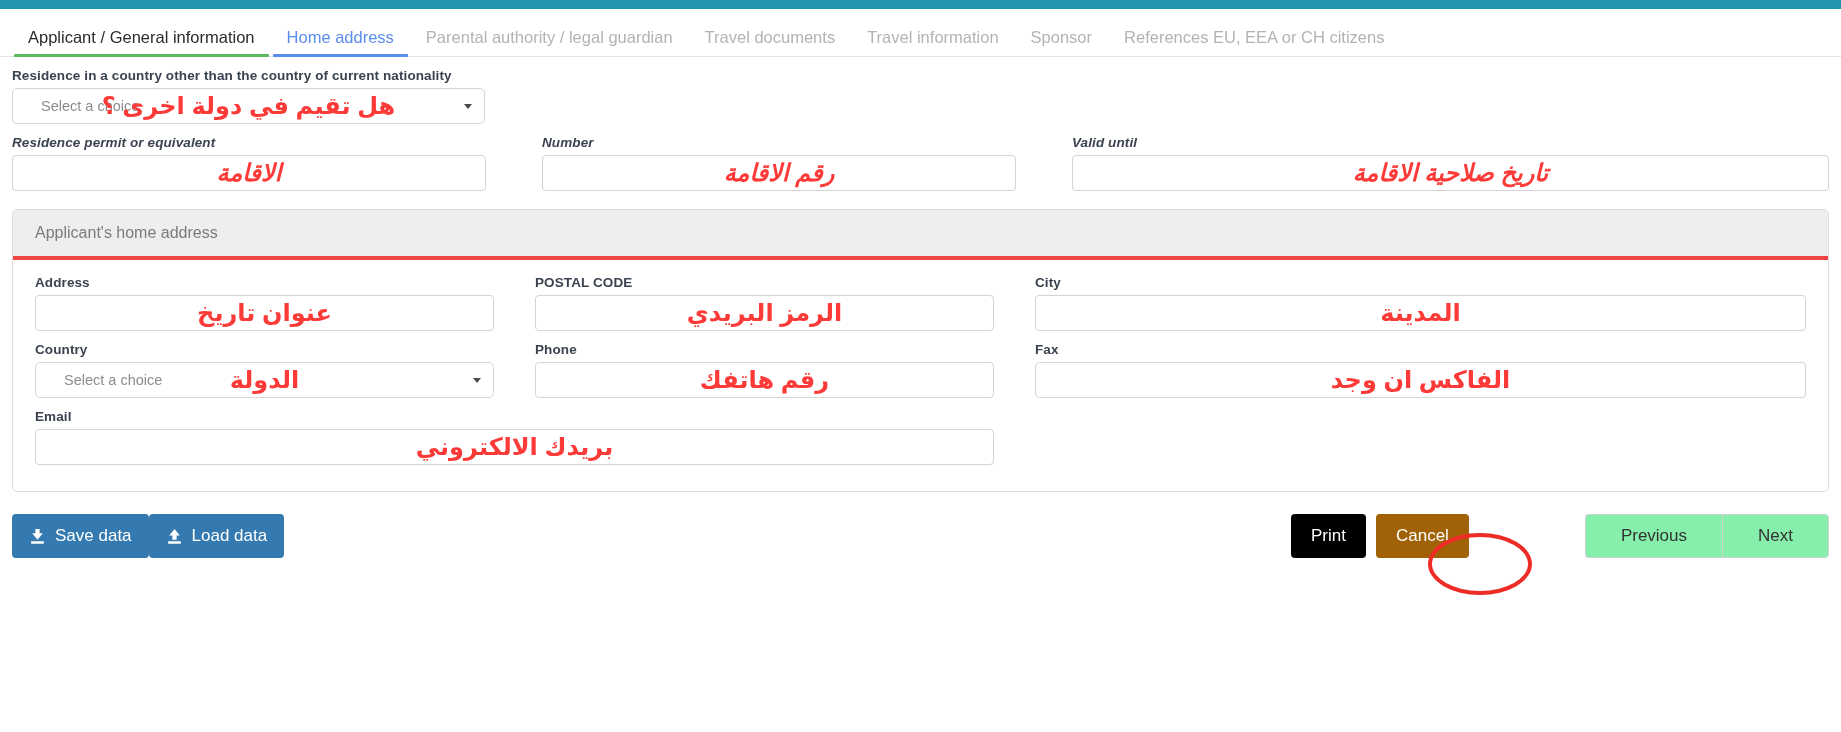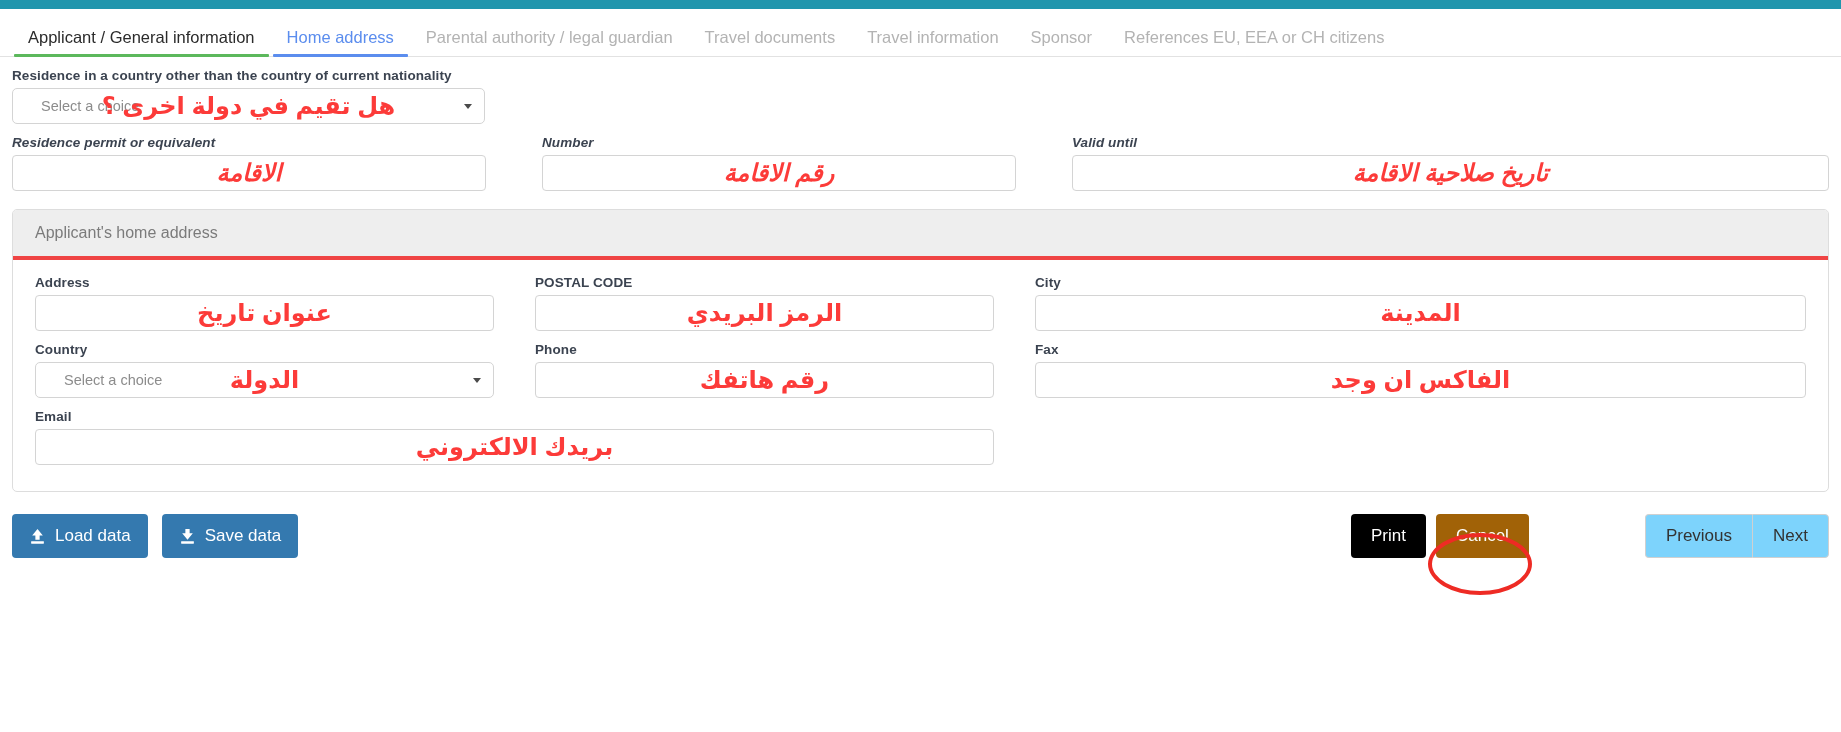--- a/index.html
+++ b/index.html
@@ -146,27 +146,27 @@
     gap:9px;
     padding:0 17px;
     height:44px;
   }
   .btn-blue { background:#3479af; }
   .btn-print { background:#000000; padding:0 20px; }
   .btn-cancel { background:#a16207; padding:0 20px; }
   .spacer { flex:1; }
   .group { display:flex; margin-left:22px; }
   .btn-ghost {
-    background:#7dd3fc;
+    background:#86efac;
     border:1px solid #d0d0d0;
     color:#333;
     font-size:17px;
     font-family:inherit;
     height:44px;
-    padding:0 20px;
+    padding:0 35px;
     cursor:pointer;
   }
   .btn-ghost.first { border-radius:4px 0 0 4px; border-right:none; }
   .btn-ghost.last  { border-radius:0 4px 4px 0; }
 
   .ico { width:17px; height:17px; display:block; }
 
   .hilite {
     position:absolute;
     border:4px solid #ee2b24;
@@ -283,40 +283,40 @@
             <span class="arb">بريدك الالكتروني</span>
           </div>
         </div>
       </div>
 
     </div>
   </div>
 </div>
 
 <div class="footer">
+  <button class="btn btn-blue">
+    <span>
+      <svg class="ico" viewBox="0 0 16 16" fill="#ffffff">
+          <path d="M8 11 L3 5 H6 V1 H10 V5 H13 Z"></path>
+          <rect x="2" y="12.4" width="12" height="2.4" rx="0.4"></rect>
+        </svg>
+    </span>
+    <span>Save data</span>
+  </button>
+
   <button class="btn btn-blue" style="margin-right:14px;">
     <span>
       <svg class="ico" viewBox="0 0 16 16" fill="#ffffff">
           <path d="M8 1 L13 7 H10 V11 H6 V7 H3 Z"></path>
           <rect x="2" y="12.4" width="12" height="2.4" rx="0.4"></rect>
         </svg>
     </span>
     <span>Load data</span>
   </button>
 
-  <button class="btn btn-blue">
-    <span>
-      <svg class="ico" viewBox="0 0 16 16" fill="#ffffff">
-          <path d="M8 11 L3 5 H6 V1 H10 V5 H13 Z"></path>
-          <rect x="2" y="12.4" width="12" height="2.4" rx="0.4"></rect>
-        </svg>
-    </span>
-    <span>Save data</span>
-  </button>
-
   <div class="spacer"></div>
 
   <button class="btn btn-print" style="margin-right:10px;">
     <span>Print</span>
   </button>
   <button class="btn btn-cancel">
     <span>Cancel</span>
   </button>
 
   <div class="group" style="margin-left:116px;">

